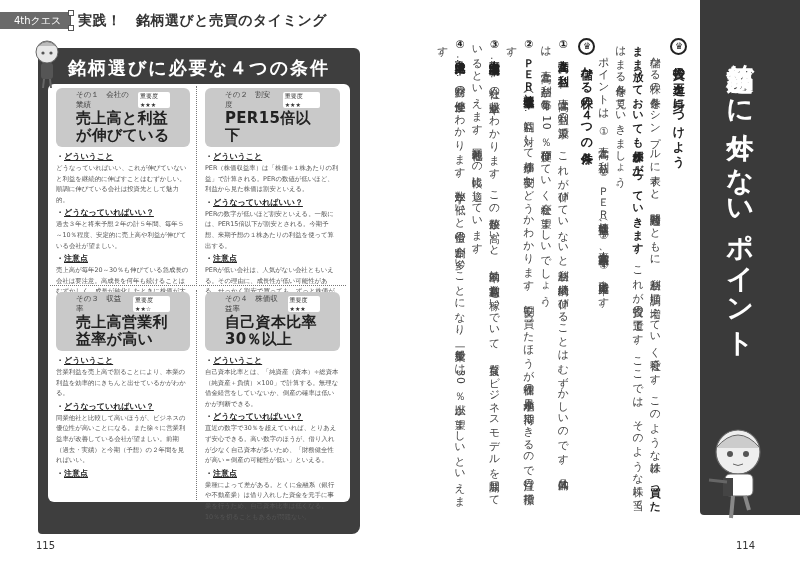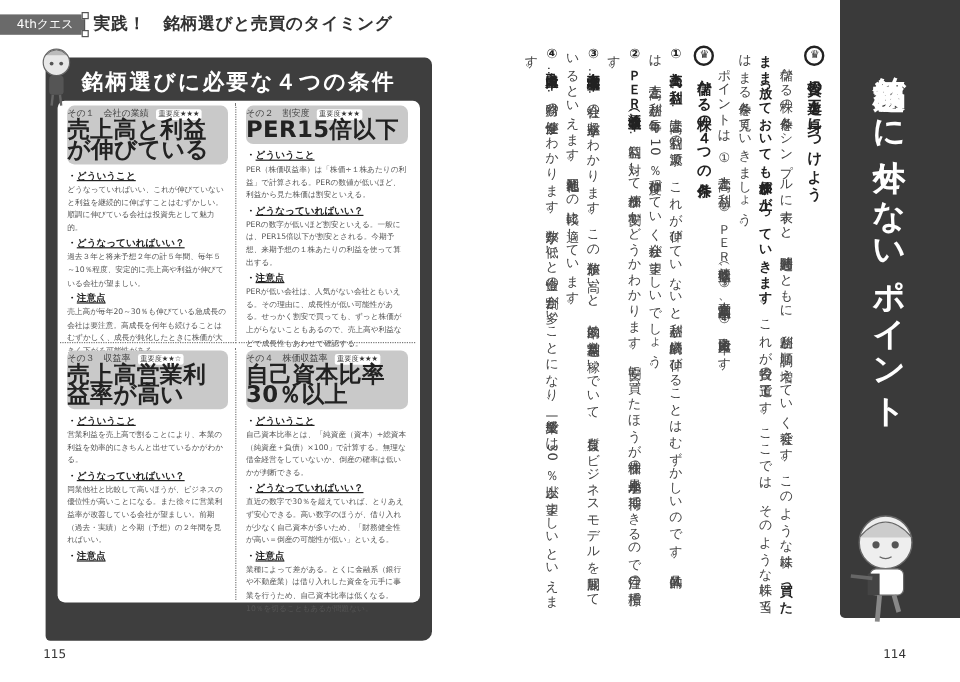--- a/index.html
+++ b/index.html
@@ -15,24 +15,24 @@
   .board { position: absolute; left: 38px; top: 48px; width: 322px; height: 486px; background: #3e3e3e; border-radius: 3px 6px 8px 4px; }
   .board-title { position: absolute; left: 0; right: 0; top: 8px; text-align: center; color: #fff; font-size: 18px; font-weight: bold; letter-spacing: 2px; }
   .board-inner { position: absolute; left: 10px; top: 36px; width: 302px; height: 418px; background: #fff; border-radius: 6px; }
 
   .cell { position: absolute; width: 147px; padding: 2px 6px; }
   .cell.c1 { left: 2px; top: 2px; height: 200px; border-right: 1.5px dotted #777; border-bottom: 1.5px dotted #777; }
   .cell.c2 { left: 151px; top: 2px; height: 200px; border-bottom: 1.5px dotted #777; }
   .cell.c3 { left: 2px; top: 206px; height: 210px; border-right: 1.5px dotted #777; }
   .cell.c4 { left: 151px; top: 206px; height: 210px; }
 
-  .cell-head { background: #c9c9c9; border-radius: 6px; padding: 2px 0 3px; margin-bottom: 4px; }
+  .cell-head { background: #c9c9c9; border-radius: 6px; padding: 2px 20px 3px; margin-bottom: 4px; }
   .head-sub { font-size: 7.5px; color: #444; display: flex; align-items: center; gap: 6px; }
   .badge { background: #fff; border-radius: 2px; padding: 0 2px; font-size: 6px; color: #333; }
-  .head-main { font-size: 19px; font-weight: bold; color: #222; line-height: 17px; letter-spacing: .3px; }
+  .head-main { font-size: 15px; font-weight: bold; color: #222; line-height: 17px; letter-spacing: .3px; }
 
   .sec-title { font-size: 8px; font-weight: bold; color: #222; text-decoration: underline; margin-top: 2px; line-height: 12px; }
   .sec-title::before { content: "・"; text-decoration: none; display: inline-block; }
   .sec-body { font-size: 6.4px; color: #555; line-height: 10.6px; }
 
   .mascot-left { position: absolute; left: 32px; top: 38px; width: 30px; height: 52px; }
   .page-num { position: absolute; font-size: 10px; color: #333; top: 540px; }
   .page-num.left { left: 36px; } .page-num.right { left: 736px; }
 
   .right-board { position: absolute; left: 700px; top: 0; width: 100px; height: 515px; background: #3a3a3a; border-radius: 0 0 0 4px; }

